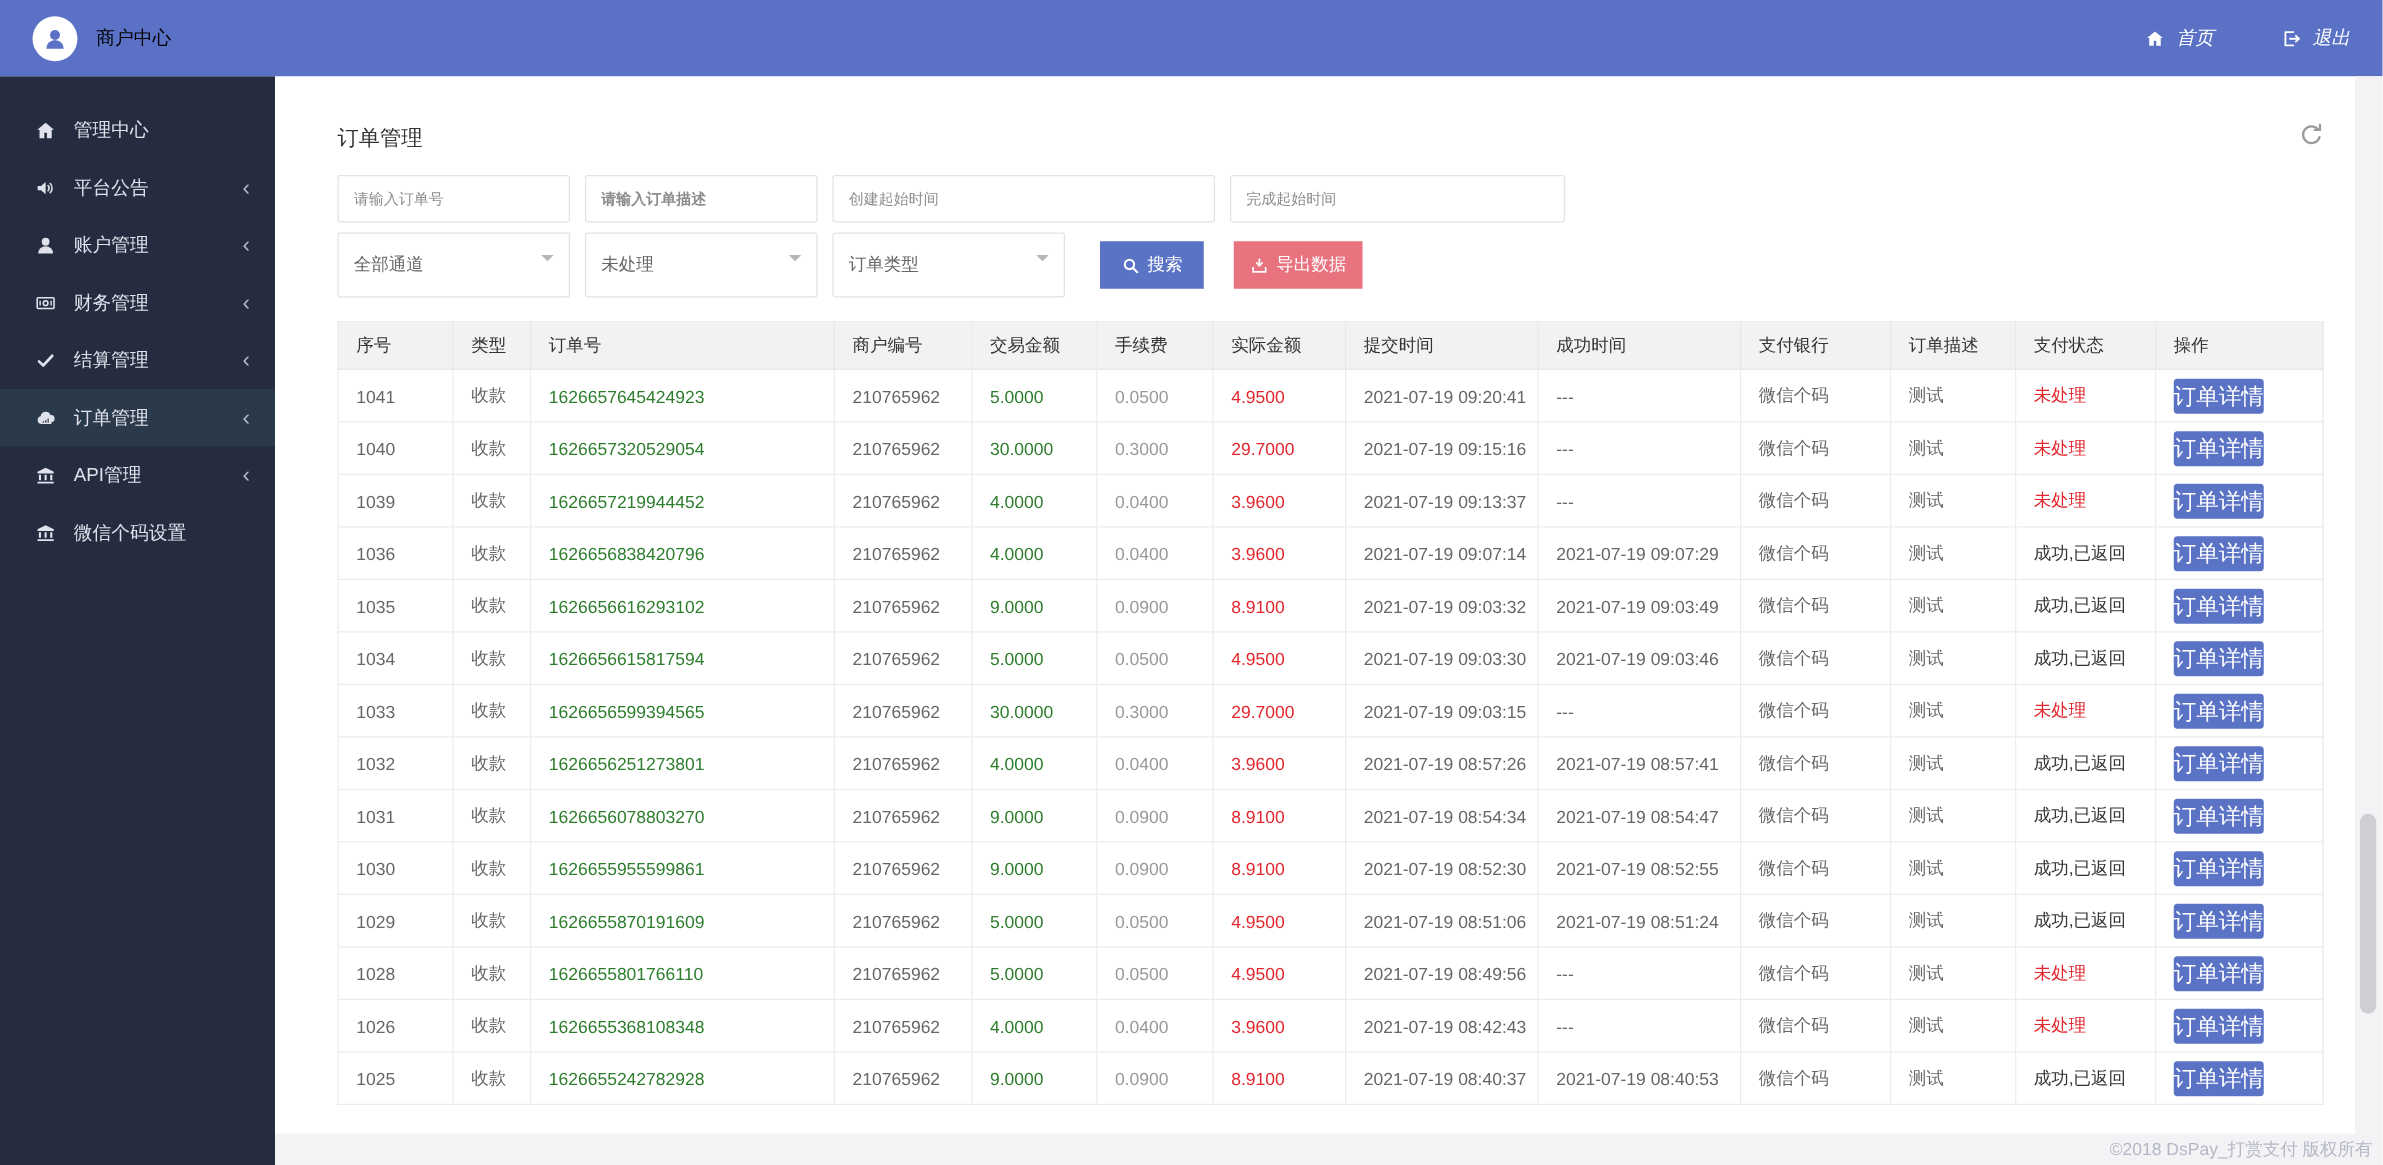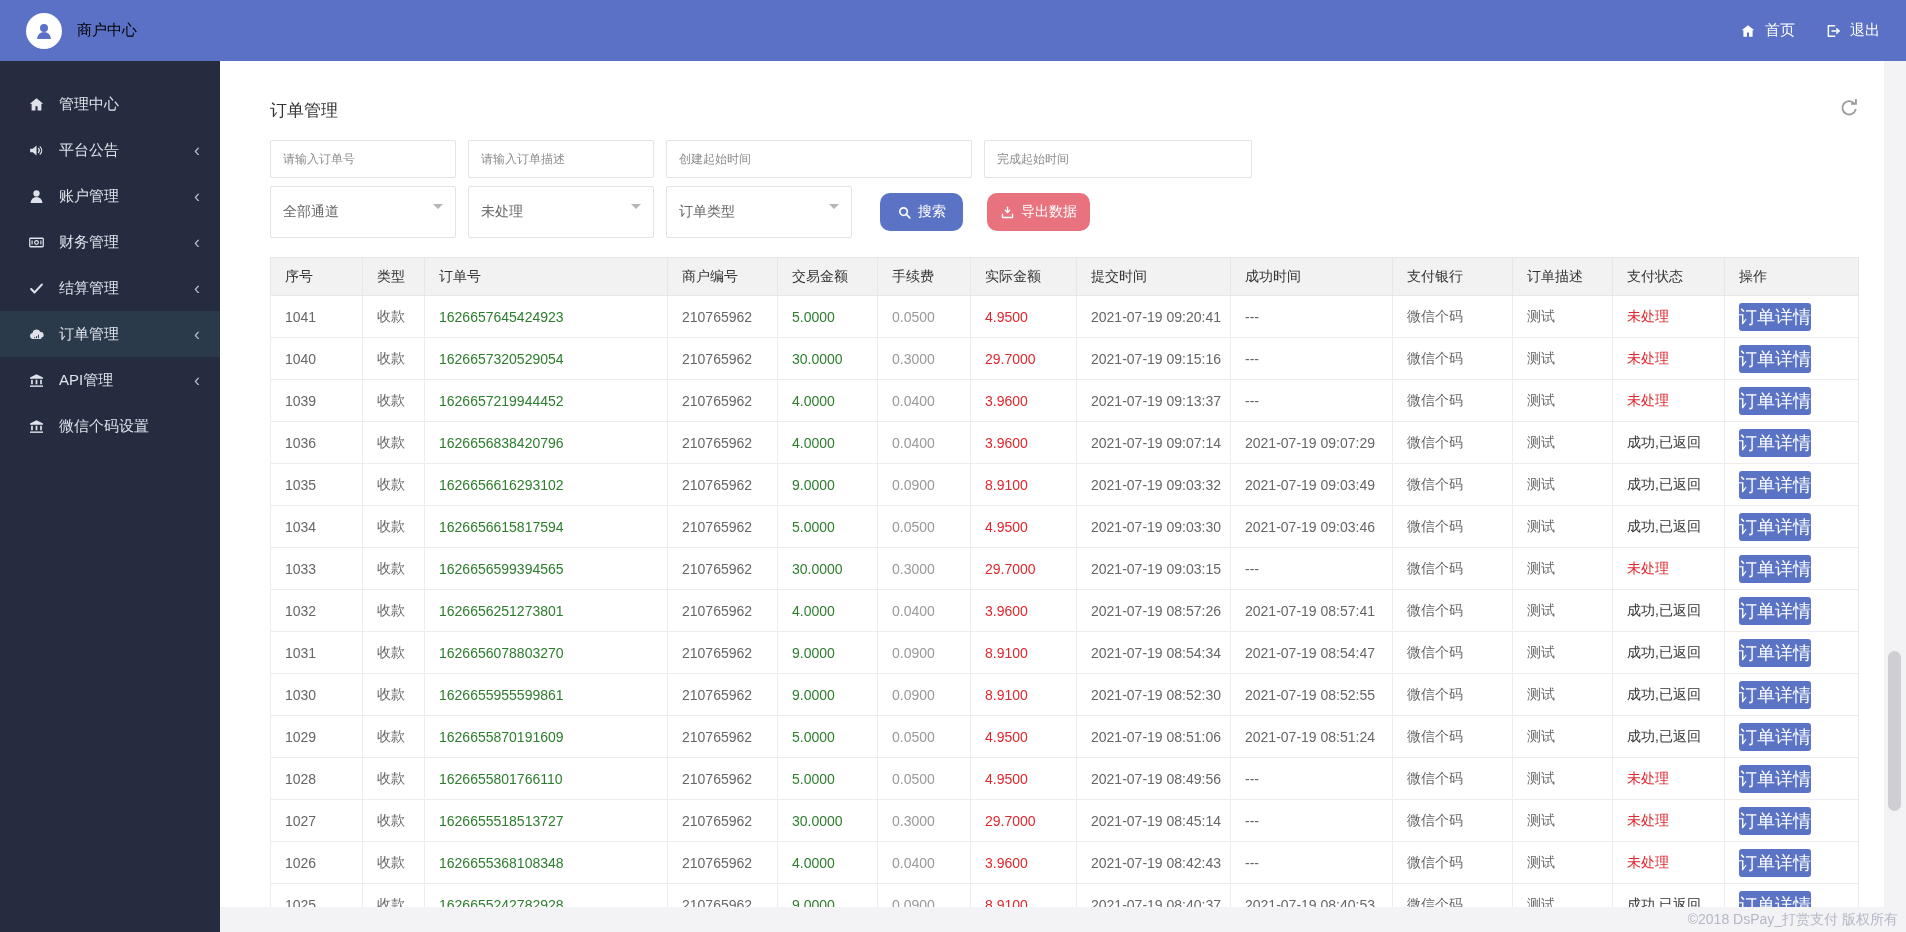--- a/index.html
+++ b/index.html
@@ -6,21 +6,21 @@
   html,body { width:1906px; height:932px; overflow:hidden; background:#fff;
     font-family:"Liberation Sans","DejaVu Sans",sans-serif; }
 
   
   .header { position:absolute; top:0; left:0; width:1906px; height:61px; background:#5a71c6;
     display:flex; align-items:center; justify-content:space-between; padding:0 26px; z-index:9; }
   .brand { display:flex; align-items:center; gap:15px; color:#000000; font-size:15px; }
   .avatar { width:36px; height:36px; border-radius:50%; background:#fff; color:#5a71c6;
     display:flex; align-items:center; justify-content:center; }
   .avatar svg { width:24px; height:24px; }
-  .top-nav { display:flex; gap:30px; }
+  .top-nav { display:flex; gap:54px;font-style:italic; }
   .top-link { display:flex; align-items:center; gap:9px; color:#fff; font-size:15px; cursor:pointer; }
   .top-link svg { width:16px; height:16px; }
 
   
   .sidebar { position:absolute; top:61px; left:0; width:220px; height:871px; background:#252c40; padding-top:20px; z-index:8; }
   .side-item { position:relative; height:46px; display:flex; align-items:center; padding-left:28px;
     color:#dfe2ea; font-size:15px; cursor:pointer; }
   .side-item.active { background:#2b3a4b; }
   .s-icon { width:17px; height:17px; margin-right:14px; display:inline-flex; }
   .s-icon svg { width:100%; height:100%; }
@@ -31,29 +31,29 @@
   .main { position:absolute; top:61px; left:220px; width:1664px; height:871px; background:#fff;
     padding:38px 24px 0 50px; }
   .page-title { font-size:17px; color:#333; }
   .refresh-btn { position:absolute; top:36px; right:24px; width:22px; height:22px; color:#9b9b9b; cursor:pointer; }
   .refresh-btn svg { width:100%; height:100%; }
 
   .filter-row1 { margin-top:18px; display:flex; gap:12px; }
   .f-input { height:38px; border:1px solid #e3e3e3; border-radius:2px; padding:0 12px;
     font-size:12px; color:#555; outline:none; font-family:inherit; }
   .f-input::placeholder { color:#8c8c8c; }
-  .w-a { width:186px; } .w-b { width:186px; } .w-c { width:306px; } .w-d { width:268px; }
+  .w-a { width:186px; } .w-b { width:186px;font-weight:bold; } .w-c { width:306px; } .w-d { width:268px; }
 
   .filter-row2 { margin-top:8px; display:flex; align-items:center; }
   .f-select { position:relative; width:186px; height:52px; border:1px solid #e3e3e3; border-radius:2px;
     background:#fff; display:flex; align-items:center; padding:0 12px; font-size:14px; color:#666;
     cursor:pointer; margin-right:12px; }
   .caret { position:absolute; right:12px; top:17px; width:0; height:0;
     border:5px solid transparent; border-top-color:#b6b6b6; }
-  .btn { height:38px; border:none; border-radius:10px; color:#fff; font-size:14px; font-family:inherit;
+  .btn { height:38px; border:none; border-radius:0; color:#fff; font-size:14px; font-family:inherit;
     display:inline-flex; align-items:center; justify-content:center; gap:6px; cursor:pointer; }
   .btn svg { width:15px; height:15px; }
   .btn-search { background:#5b73c5; padding:0 17px; margin-left:16px; }
   .btn-export { background:#e8737f; padding:0 13px; margin-left:24px; }
 
   
   .table-wrap { margin-top:19px; }
   table { border-collapse:collapse; table-layout:fixed; width:1588px; font-size:14px; }
   th { background:#f2f2f2; height:38px; text-align:left; padding-left:14px; color:#333;
     font-weight:400; border:1px solid #e7e7e7; white-space:nowrap; overflow:hidden; }
@@ -488,37 +488,20 @@
     <td>2021-07-19 08:49:56</td>
     <td>---</td>
     <td>微信个码</td>
     <td>测试</td>
     <td class="c-red">未处理</td>
     <td>
       <button class="detail-btn">订单详情</button>
     </td>
   </tr>
 
-  <tr>
-    <td>1027</td>
-    <td>收款</td>
-    <td class="c-green">1626655518513727</td>
-    <td>210765962</td>
-    <td class="c-green">30.0000</td>
-    <td class="c-fee">0.3000</td>
-    <td class="c-red">29.7000</td>
-    <td>2021-07-19 08:45:14</td>
-    <td>---</td>
-    <td>微信个码</td>
-    <td>测试</td>
-    <td class="c-red">未处理</td>
-    <td>
-      <button class="detail-btn">订单详情</button>
-    </td>
-  </tr>
 
   <tr>
     <td>1026</td>
     <td>收款</td>
     <td class="c-green">1626655368108348</td>
     <td>210765962</td>
     <td class="c-green">4.0000</td>
     <td class="c-fee">0.0400</td>
     <td class="c-red">3.9600</td>
     <td>2021-07-19 08:42:43</td>

